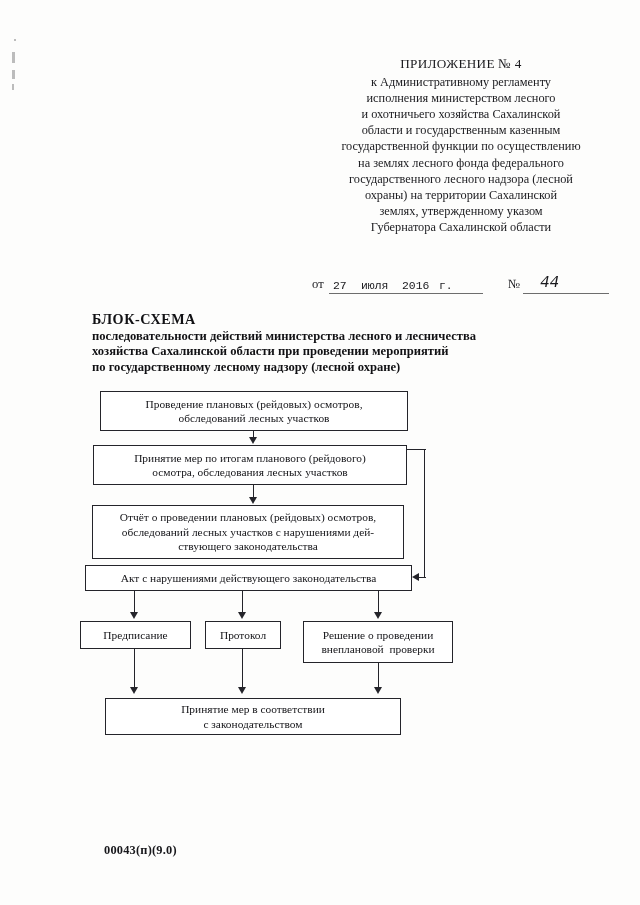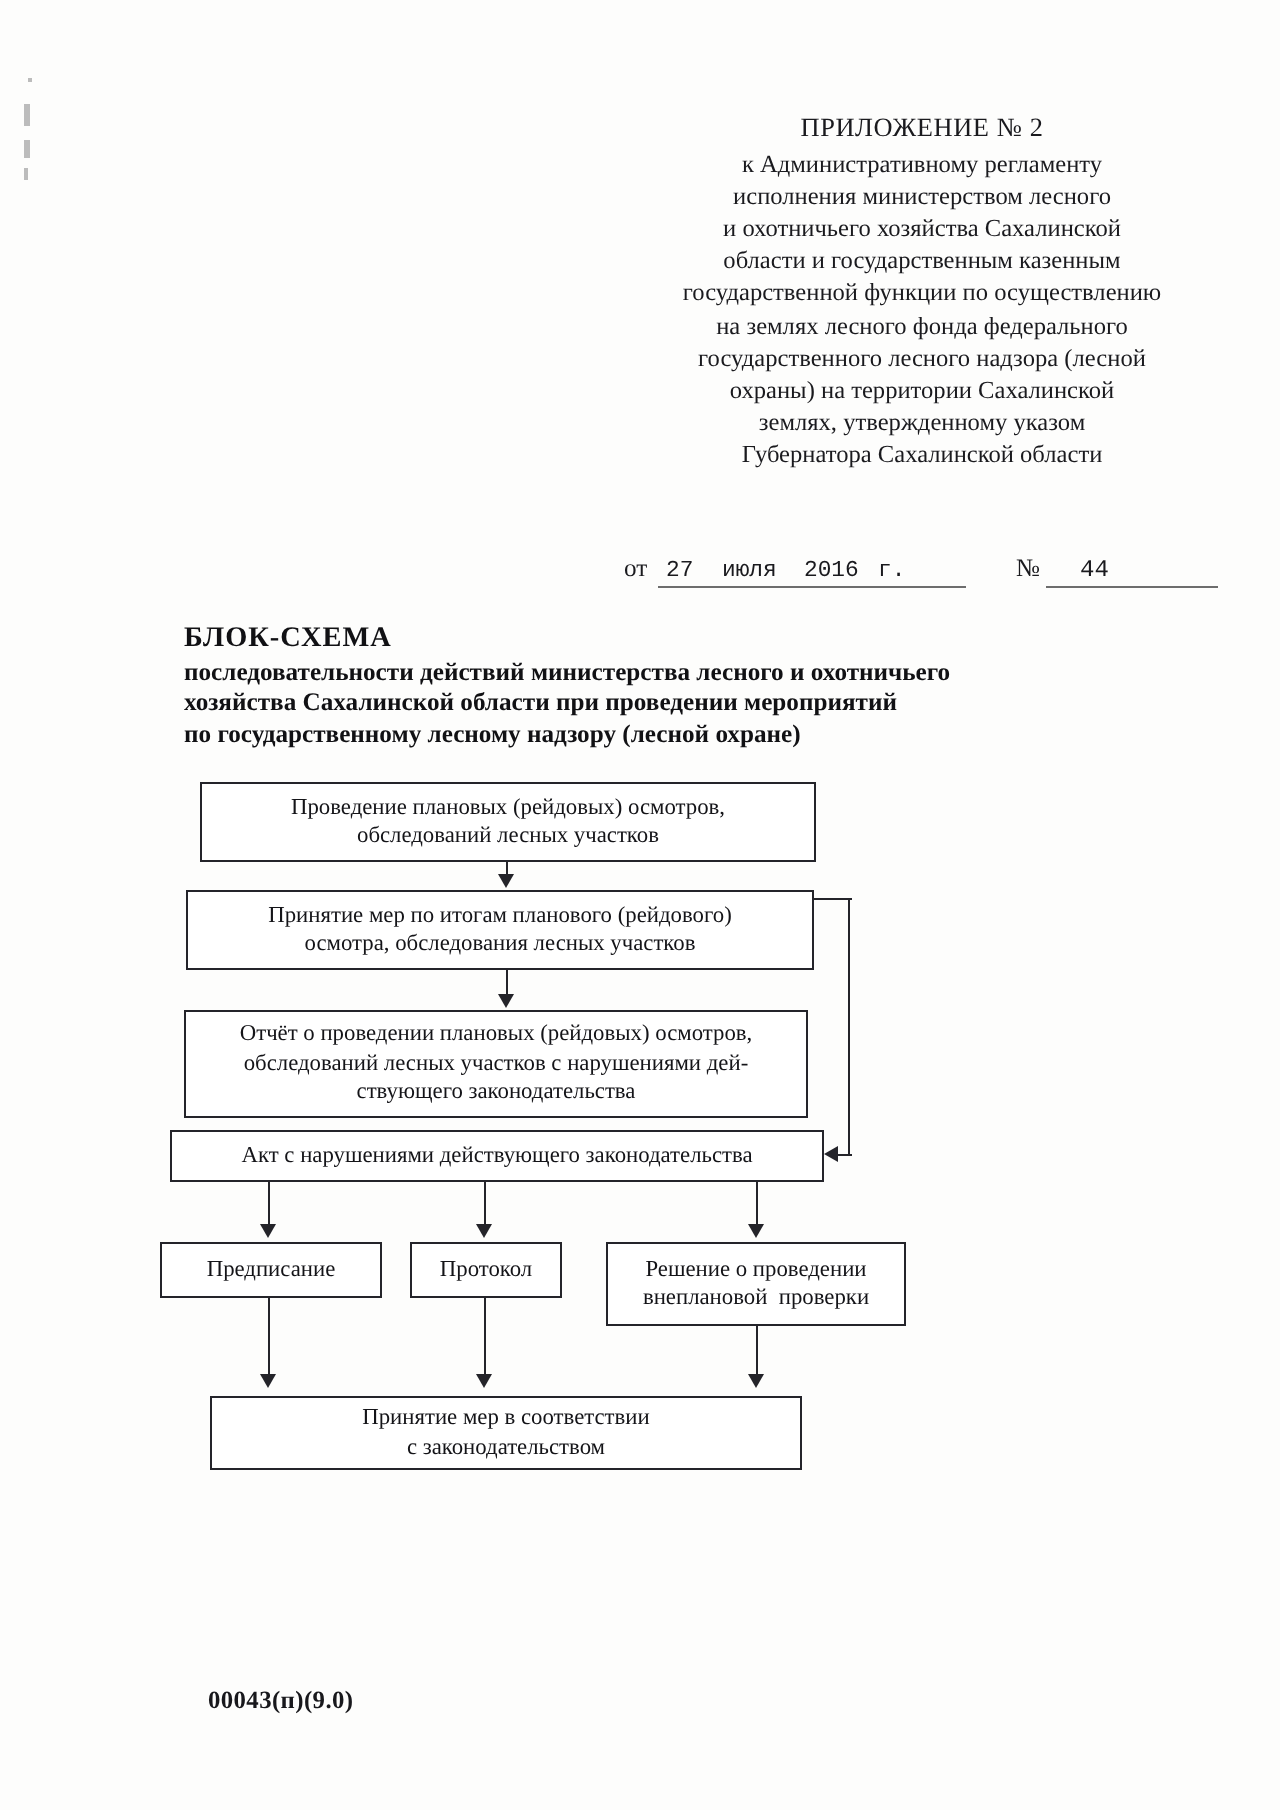--- a/index.html
+++ b/index.html
@@ -61,21 +61,21 @@
     bottom: 2px;
     height: 1px;
     background: #6d6d6d;
   }
   #lbl-ot     { left: 0px; }
   #val-day    { left: 21px; font-family: "Liberation Mono","DejaVu Sans Mono",monospace; font-size:11.4px; }
   #val-month  { left: 49px; font-family: "Liberation Mono","DejaVu Sans Mono",monospace; font-size:11.4px; }
   #val-year   { left: 90px; font-family: "Liberation Mono","DejaVu Sans Mono",monospace; font-size:11.4px; }
   #lbl-g      { left: 127px; font-family: "Liberation Mono","DejaVu Sans Mono",monospace; font-size:11.4px; }
   #lbl-no     { left: 196px; }
-  #val-number { left: 228px; font-family: "Liberation Mono","DejaVu Sans Mono",monospace; font-size:12px; }
+  #val-number { left: 228px; font-family: "Liberation Mono","DejaVu Sans Mono",monospace; font-size:16px;font-style:italic; }
   #rule-left  { left: 17px;  width: 154px; }
   #rule-right { left: 211px; width: 86px; }
 
   
   #doc-title-block {
     position: absolute;
     left: 92px;
     top: 312px;
     width: 480px;
     font-weight: bold;
@@ -162,21 +162,21 @@
 <body>
 
 <div id="page">
 
   <div class="scan-mark" style="left:14px; top:39px; width:2px; height:2px;"></div>
   <div class="scan-mark" style="left:12px; top:52px; width:3px; height:11px;"></div>
   <div class="scan-mark" style="left:12px; top:70px; width:3px; height:9px;"></div>
   <div class="scan-mark" style="left:12px; top:84px; width:2px; height:6px;"></div>
 
   <div id="appendix-block">
-    <div id="appendix-title">ПРИЛОЖЕНИЕ № 2</div>
+    <div id="appendix-title">ПРИЛОЖЕНИЕ № 4</div>
     <div class="appendix-line">к Административному регламенту</div>
     <div class="appendix-line">исполнения министерством лесного</div>
     <div class="appendix-line">и охотничьего хозяйства Сахалинской</div>
     <div class="appendix-line">области и государственным казенным</div>
     <div class="appendix-line">государственной функции по осуществлению</div>
     <div class="appendix-line">на землях лесного фонда федерального</div>
     <div class="appendix-line">государственного лесного надзора (лесной</div>
     <div class="appendix-line">охраны) на территории Сахалинской</div>
     <div class="appendix-line">землях, утвержденному указом</div>
     <div class="appendix-line">Губернатора Сахалинской области</div>
@@ -189,21 +189,21 @@
     <span id="val-day">27</span>
     <span id="val-month">июля</span>
     <span id="val-year">2016</span>
     <span id="lbl-g">г.</span>
     <span id="lbl-no">№</span>
     <span id="val-number">44</span>
   </div>
 
   <div id="doc-title-block">
     <div id="scheme-name">БЛОК-СХЕМА</div>
-    <div class="title-line">последовательности действий министерства лесного и охотничьего</div>
+    <div class="title-line">последовательности действий министерства лесного и лесничества</div>
     <div class="title-line">хозяйства Сахалинской области при проведении мероприятий</div>
     <div class="title-line">по государственному лесному надзору (лесной охране)</div>
   </div>
 
   <div id="flowchart">
 
     <div class="node" id="node-inspections">
       <span class="node-text">Проведение&nbsp;плановых&nbsp;(рейдовых)&nbsp;осмотров,<br>обследований&nbsp;лесных&nbsp;участков</span>
     </div>
 

